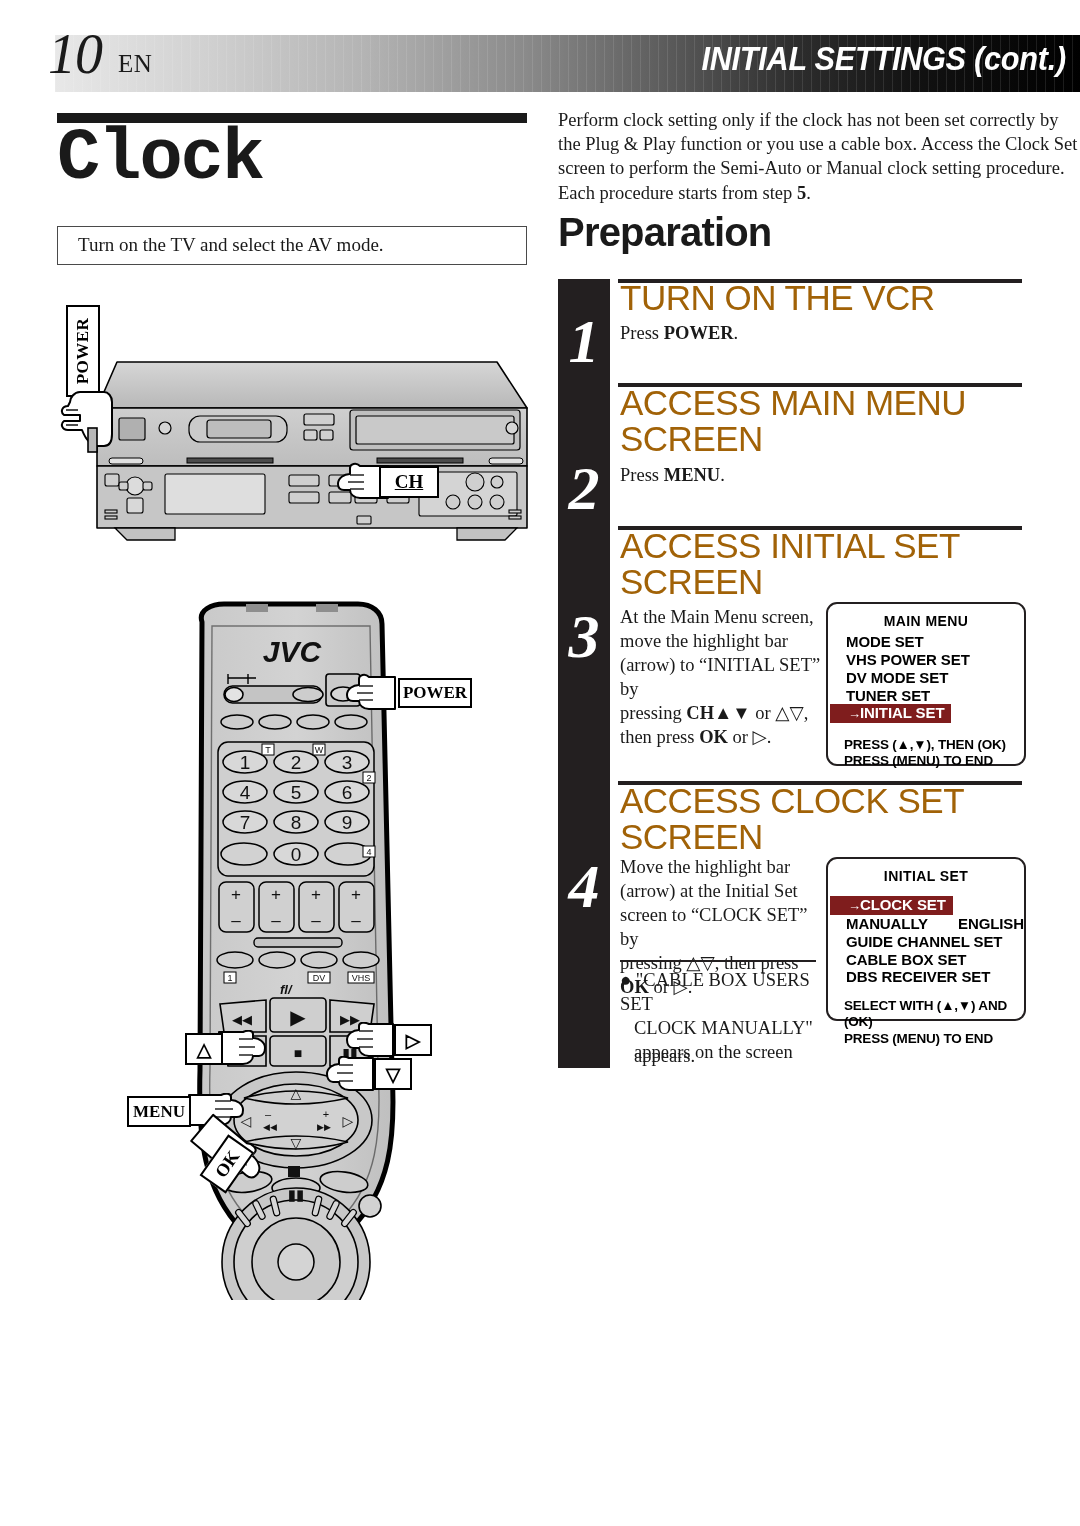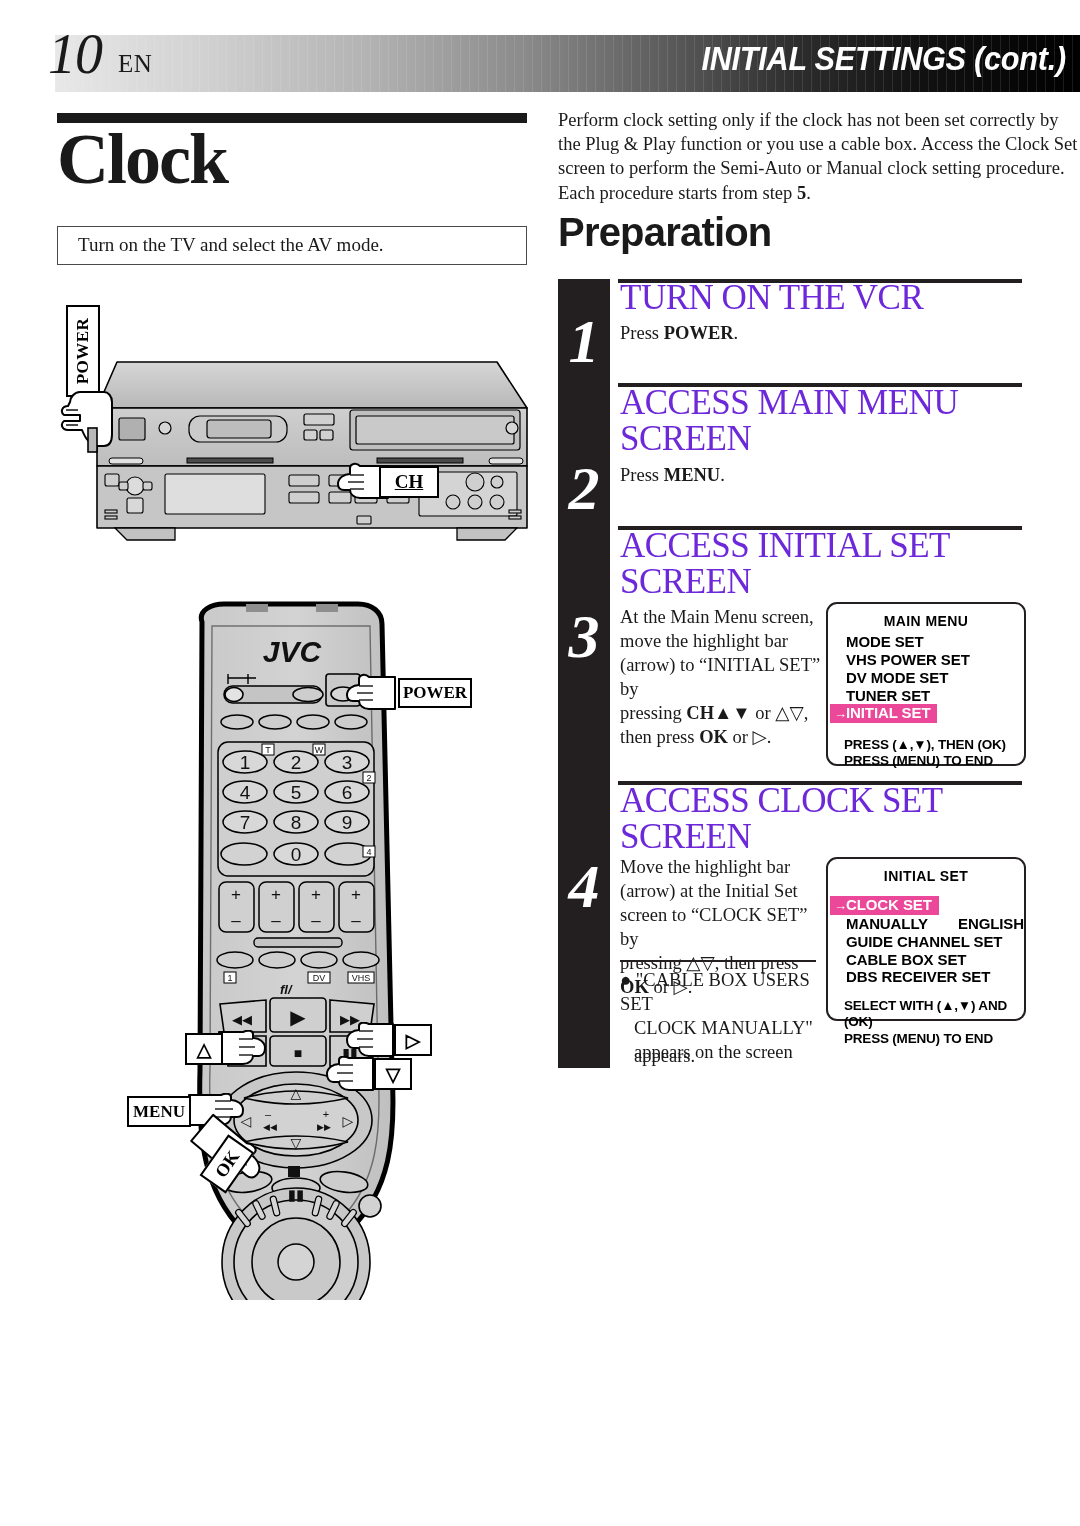--- a/index.html
+++ b/index.html
@@ -18,21 +18,21 @@
   #page-number{left:48px;top:26px;font-family:"Liberation Serif",serif;
       font-style:italic;font-size:56px;font-weight:400;letter-spacing:-1px;line-height:1;}
   #page-lang{left:118px;top:50px;font-family:"Liberation Serif",serif;
       font-size:25px;font-style:normal;letter-spacing:0.5px;}
   #header-title{right:14px;top:40px;color:#fff;font-family:"Liberation Sans",sans-serif;
       font-style:italic;font-weight:bold;font-size:33px;letter-spacing:-0.3px;
       transform:scaleX(.93);transform-origin:right top;white-space:nowrap;}
 
   
   #clock-rule{left:57px;top:113px;width:470px;height:10px;background:#1a1a1a;}
-  #clock-title{left:57px;top:122px;font-family:Liberation Serif, serif;
+  #clock-title{left:57px;top:122px;font-family:Liberation Mono, monospace;
       font-weight:bold;font-size:72px;letter-spacing:-2px;line-height:1.05;}
   #prep-note-box{left:57px;top:226px;width:468px;height:37px;border:1.5px solid #4a4a4a;
       background:#fff;}
   #prep-note-text{left:78px;top:234px;font-size:19px;font-family:"Liberation Serif",serif;}
 
   
   #vcr-wrap{left:57px;top:290px;width:480px;height:260px;}
 
   
   #remote-wrap{left:120px;top:600px;width:420px;height:700px;}
@@ -41,34 +41,34 @@
   #intro-text{left:558px;top:108px;width:520px;font-size:18.5px;line-height:1.31;
       font-family:"Liberation Serif",serif;}
   #prep-head{left:558px;top:210px;font-family:"Liberation Sans",sans-serif;
       font-weight:bold;font-size:40px;letter-spacing:-0.8px;}
   #step-bar{left:558px;top:279px;width:52px;height:789px;background:#231f20;}
 
   .step-rule{position:absolute;height:4px;background:#231f20;left:618px;width:404px;}
   .step-num{position:absolute;left:558px;width:52px;text-align:center;color:#fff;
       font-family:"Liberation Serif",serif;font-style:italic;font-weight:bold;
       font-size:62px;line-height:1;}
-  .step-head{position:absolute;left:620px;font-family:Liberation Serif, serif;
-      font-weight:300;font-size:35px;line-height:1.03;letter-spacing:-0.5px;color:#6d28d9;}
+  .step-head{position:absolute;left:620px;font-family:Liberation Sans, sans-serif;
+      font-weight:300;font-size:35px;line-height:1.03;letter-spacing:-0.5px;color:#a16207;}
   .step-body{position:absolute;left:620px;font-family:"Liberation Serif",serif;
       font-size:18.5px;line-height:1.3;}
   .step-body b{font-weight:bold;}
 
   
   .osd{position:absolute;border:2.5px solid #231f20;border-radius:11px;background:#fff;
       font-family:"Liberation Sans",sans-serif;font-weight:bold;color:#000;}
   .osd-title{text-align:center;font-size:14px;letter-spacing:0.4px;margin-top:9px;}
   .osd-list{margin-top:4px;padding-left:18px;font-size:15px;line-height:1.19;
       letter-spacing:-0.1px;}
   .osd-row{white-space:nowrap;}
-  .osd-hl{display:inline-block;background:#ec4899;color:#fff;padding:0px 7px 1px 4px;}
+  .osd-hl{display:inline-block;background:#7f1d1d;color:#fff;padding:0px 7px 1px 18px;}
   .osd-hl .arrow{font-size:13px;letter-spacing:-1px;}
   .osd-foot{margin-top:14px;padding-left:16px;font-size:13.5px;line-height:1.2;
       letter-spacing:-0.2px;}
   .osd-val{position:absolute;}
 
   
   .callout{position:absolute;border:2px solid #000;background:#fff;
       font-family:"Liberation Serif",serif;font-weight:bold;color:#000;
       display:flex;align-items:center;justify-content:center;}
 </style>

